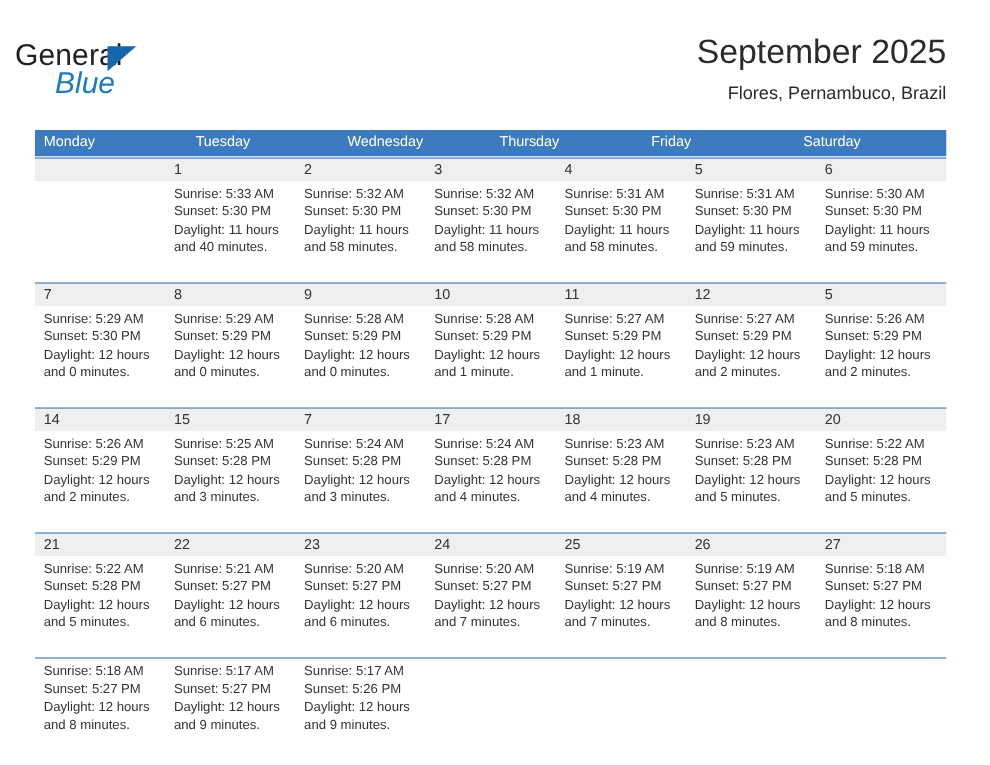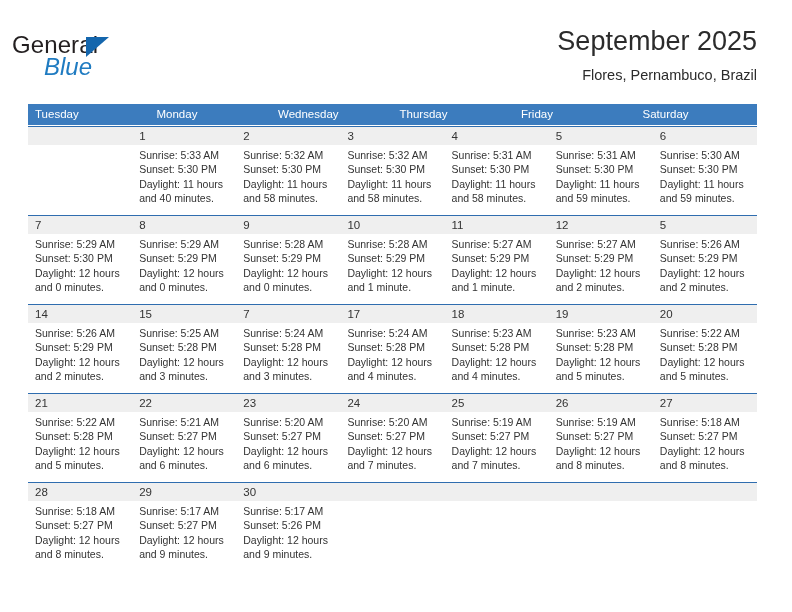--- a/index.html
+++ b/index.html
@@ -118,21 +118,21 @@
     margin-top: 0;
   }
   .week-numbers {
     display: flex;
     background: #efefef;
     height: 18px;
   }
   .week-body {
     display: flex;
     background: #ffffff;
-    height: 69px;
+    height: 80px;
   }
   .daynum {
     flex: 1 1 0;
     font-size: 11.5px;
     line-height: 18px;
     color: #333333;
     padding-left: 7px;
     box-sizing: border-box;
   }
   .cell {
@@ -164,22 +164,22 @@
     <div class="title-block">
       <h1 class="cal-title">September 2025</h1>
       <div class="cal-subtitle">Flores, Pernambuco, Brazil</div>
     </div>
 
   </div>
 
   <div class="calendar">
 
     <div class="weekday-row">
+      <div class="weekday">Monday</div>
       <div class="weekday">Tuesday</div>
-      <div class="weekday">Monday</div>
       <div class="weekday">Wednesday</div>
       <div class="weekday">Thursday</div>
       <div class="weekday">Friday</div>
       <div class="weekday">Saturday</div>
     </div>
 
     <div class="week">
       <div class="week-numbers">
         <div class="daynum"></div>
         <div class="daynum">1</div>
@@ -397,29 +397,20 @@
         <div class="cell">
           <div class="line">Sunrise: 5:18 AM</div>
           <div class="line">Sunset: 5:27 PM</div>
           <div class="line">Daylight: 12 hours</div>
           <div class="line">and 8 minutes.</div>
         </div>
       </div>
     </div>
 
     <div class="week">
-      <div class="week-numbers">
-        <div class="daynum">28</div>
-        <div class="daynum">29</div>
-        <div class="daynum">30</div>
-        <div class="daynum"></div>
-        <div class="daynum"></div>
-        <div class="daynum"></div>
-        <div class="daynum"></div>
-      </div>
       <div class="week-body">
         <div class="cell">
           <div class="line">Sunrise: 5:18 AM</div>
           <div class="line">Sunset: 5:27 PM</div>
           <div class="line">Daylight: 12 hours</div>
           <div class="line">and 8 minutes.</div>
         </div>
         <div class="cell">
           <div class="line">Sunrise: 5:17 AM</div>
           <div class="line">Sunset: 5:27 PM</div>

